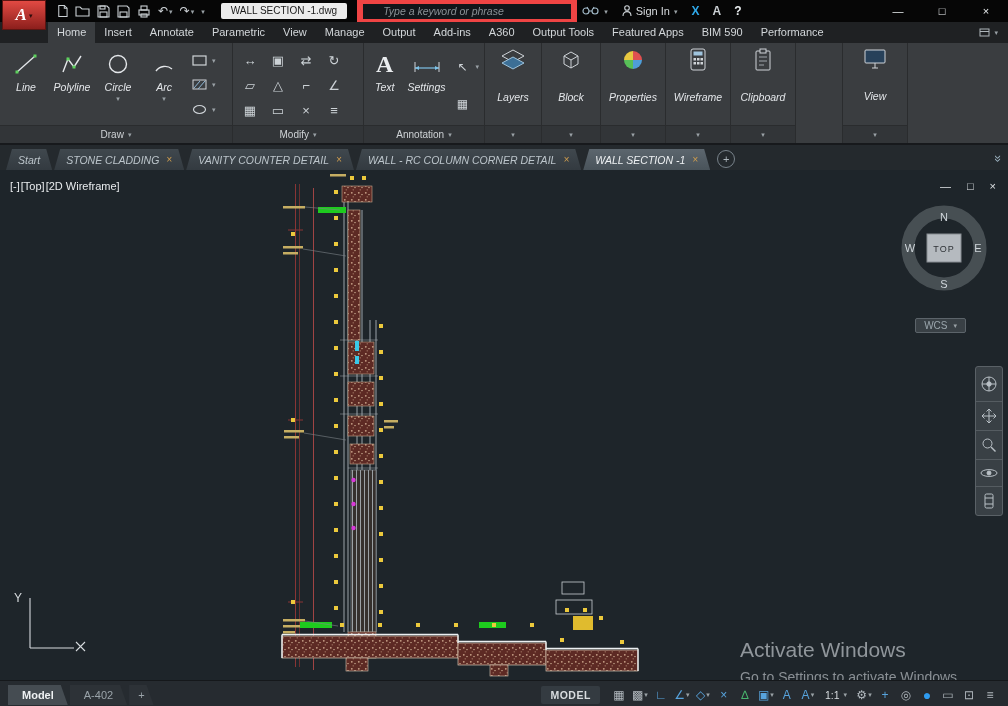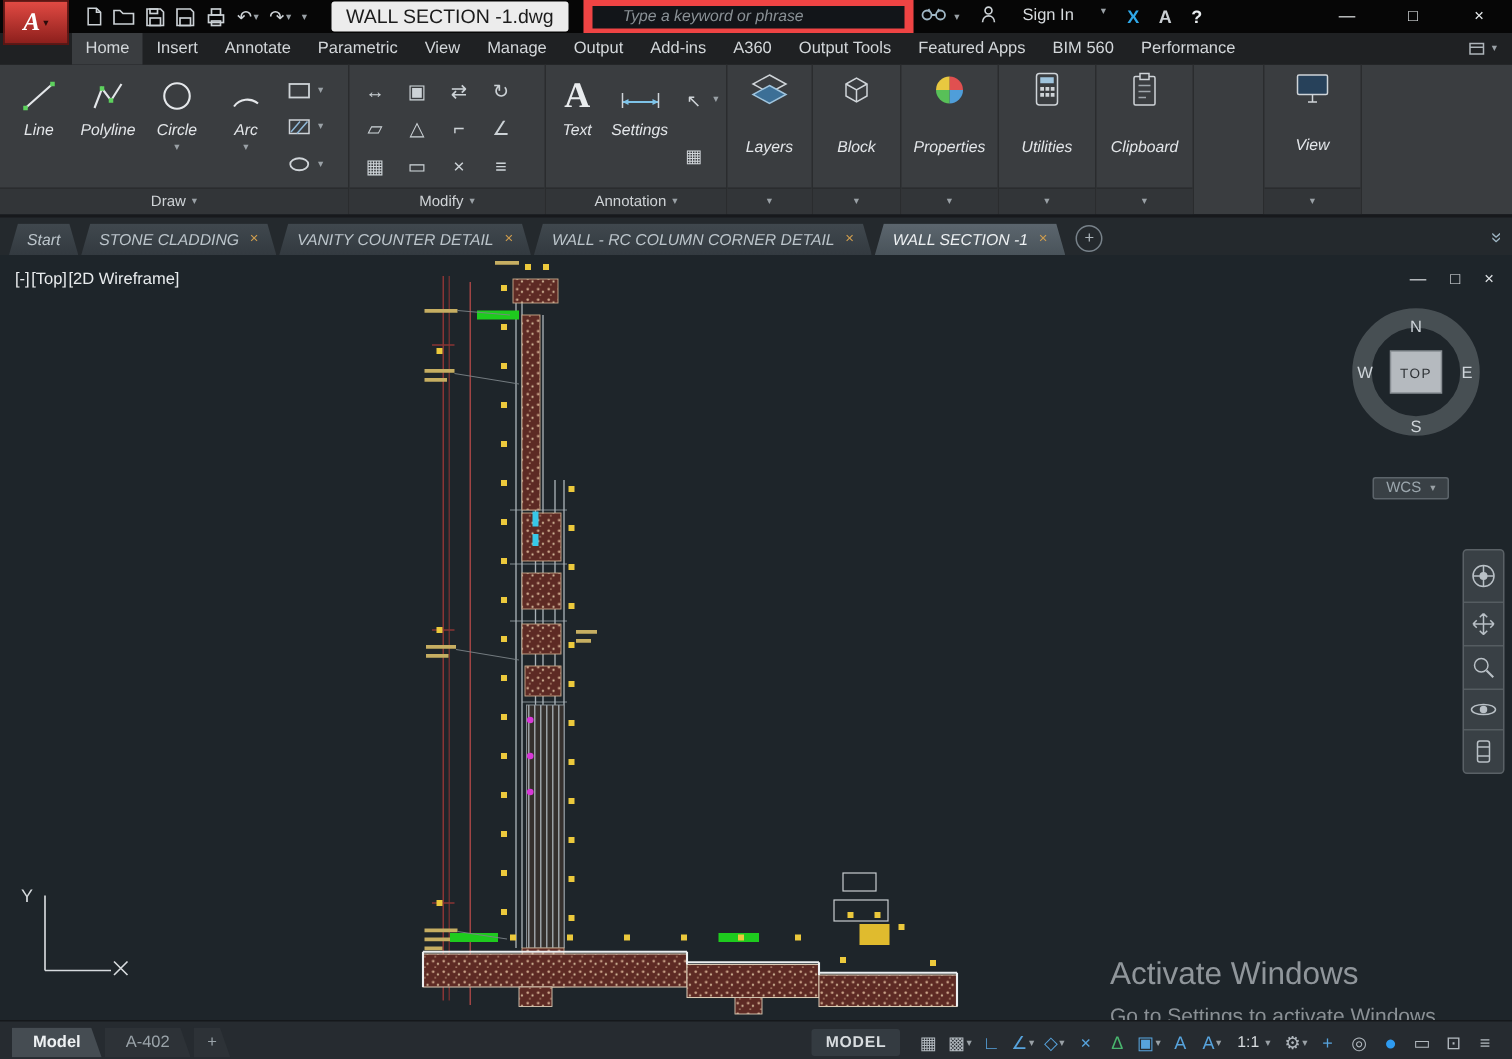--- a/index.html
+++ b/index.html
@@ -9,25 +9,25 @@
   
   .titlebar{flex:none;height:22px;background:#060606;display:flex;align-items:center;color:#d6dadd;font-size:11px;padding-left:50px;}
   .app-logo{position:absolute;top:0;left:2px;width:42px;height:28px;z-index:20;background:linear-gradient(#e24a43,#8c1f1c);border:1px solid #5d1512;display:flex;align-items:center;justify-content:center;gap:2px;cursor:pointer;}
   .logo-a{color:#fff;font-weight:bold;font-style:italic;font-size:17px;font-family:"Liberation Serif",serif;}
   .tiny-caret{font-size:7px;color:#2b0c0b;line-height:1;}
   .qat{display:flex;align-items:center;gap:7px;margin-left:6px;}
   .qat .qi{display:flex;align-items:center;gap:1px;cursor:pointer;}
   .qat svg{display:block;}
   .uglyph{font-size:12px;color:#cfd4d8;line-height:1;}
   .caret{font-size:7px;color:#9aa1a6;line-height:1;font-style:normal;}
-  .doc-title{margin-left:16px;background:#ececec;color:#1b1b1b;padding:2px 10px 3px;border-radius:2px;white-space:nowrap;font-size:13px;}
+  .doc-title{margin-left:16px;background:#ececec;color:#1b1b1b;padding:2px 10px 3px;border-radius:2px;white-space:nowrap;font-size:10px;}
   .search-wrap{display:flex;align-items:center;gap:5px;margin-left:10px;}
   .search{width:168px;height:15px;background:#121519;border:6px solid #ef4444;color:#c9ced2;font-size:10.5px;padding:0 20px;font-family:"Liberation Sans",sans-serif;}
   .search::placeholder{color:#8a9196;font-style:italic;}
-  .signin{display:flex;gap:18px;margin-left:14px;cursor:pointer;}
+  .signin{display:flex;align-items:center;gap:4px;margin-left:14px;cursor:pointer;}
   .tb-misc{display:flex;gap:13px;margin-left:14px;align-items:center;}
   .x-blue{color:#2fa8e8;font-weight:bold;font-size:12px;}
   .a360-glyph{color:#c9ced2;font-weight:bold;font-size:12px;}
   .help-glyph{color:#e9edef;font-size:12px;font-weight:bold;}
   .win-controls{margin-left:auto;display:flex;}
   .win-controls span{width:44px;text-align:center;font-size:11px;color:#e9edef;line-height:22px;cursor:pointer;}
 
   
   .ribbon-tabrow{flex:none;height:21px;background:#1f2123;display:flex;align-items:stretch;padding-left:48px;}
   .rtab{padding:0 9px;line-height:21px;color:#d3d7da;font-size:11px;cursor:pointer;white-space:nowrap;}
@@ -183,21 +183,21 @@
     <span class="rtab">Insert</span>
     <span class="rtab">Annotate</span>
     <span class="rtab">Parametric</span>
     <span class="rtab">View</span>
     <span class="rtab">Manage</span>
     <span class="rtab">Output</span>
     <span class="rtab">Add-ins</span>
     <span class="rtab">A360</span>
     <span class="rtab">Output Tools</span>
     <span class="rtab">Featured Apps</span>
-    <span class="rtab">BIM 560</span>
+    <span class="rtab">BIM 590</span>
     <span class="rtab">Performance</span>
     <span class="ribbon-toggle">
       <svg width="11" height="9" viewBox="0 0 11 9" fill="none" stroke="#aeb5ba">
           <rect x="1" y="1" width="9" height="7"></rect>
           <path d="M1 3.5h9"></path>
         </svg>
       <span class="caret">▾</span>
     </span>
   </div>
 
@@ -391,21 +391,21 @@
                 <rect x="4.5" y="3.5" width="9" height="4" fill="#9fc4dd"></rect>
                 <g fill="#cfd4d8">
                   <rect x="4.5" y="10" width="2.5" height="2.5"></rect>
                   <rect x="8" y="10" width="2.5" height="2.5"></rect>
                   <rect x="11.5" y="10" width="2.5" height="2.5"></rect>
                   <rect x="4.5" y="14" width="2.5" height="2.5"></rect>
                   <rect x="8" y="14" width="2.5" height="2.5"></rect>
                   <rect x="11.5" y="14" width="2.5" height="2.5"></rect>
                 </g>
               </svg></span>
-          <span class="rlbl">Utilities</span>
+          <span class="rlbl">Wireframe</span>
         </div>
       </div>
       <div class="panel-strip">
           <span class="caret">▾</span>
         </div>
     </div>
 
     <div class="panel simple" style="width:64px;">
       <div class="panel-content">
         <div class="rbtn2">

